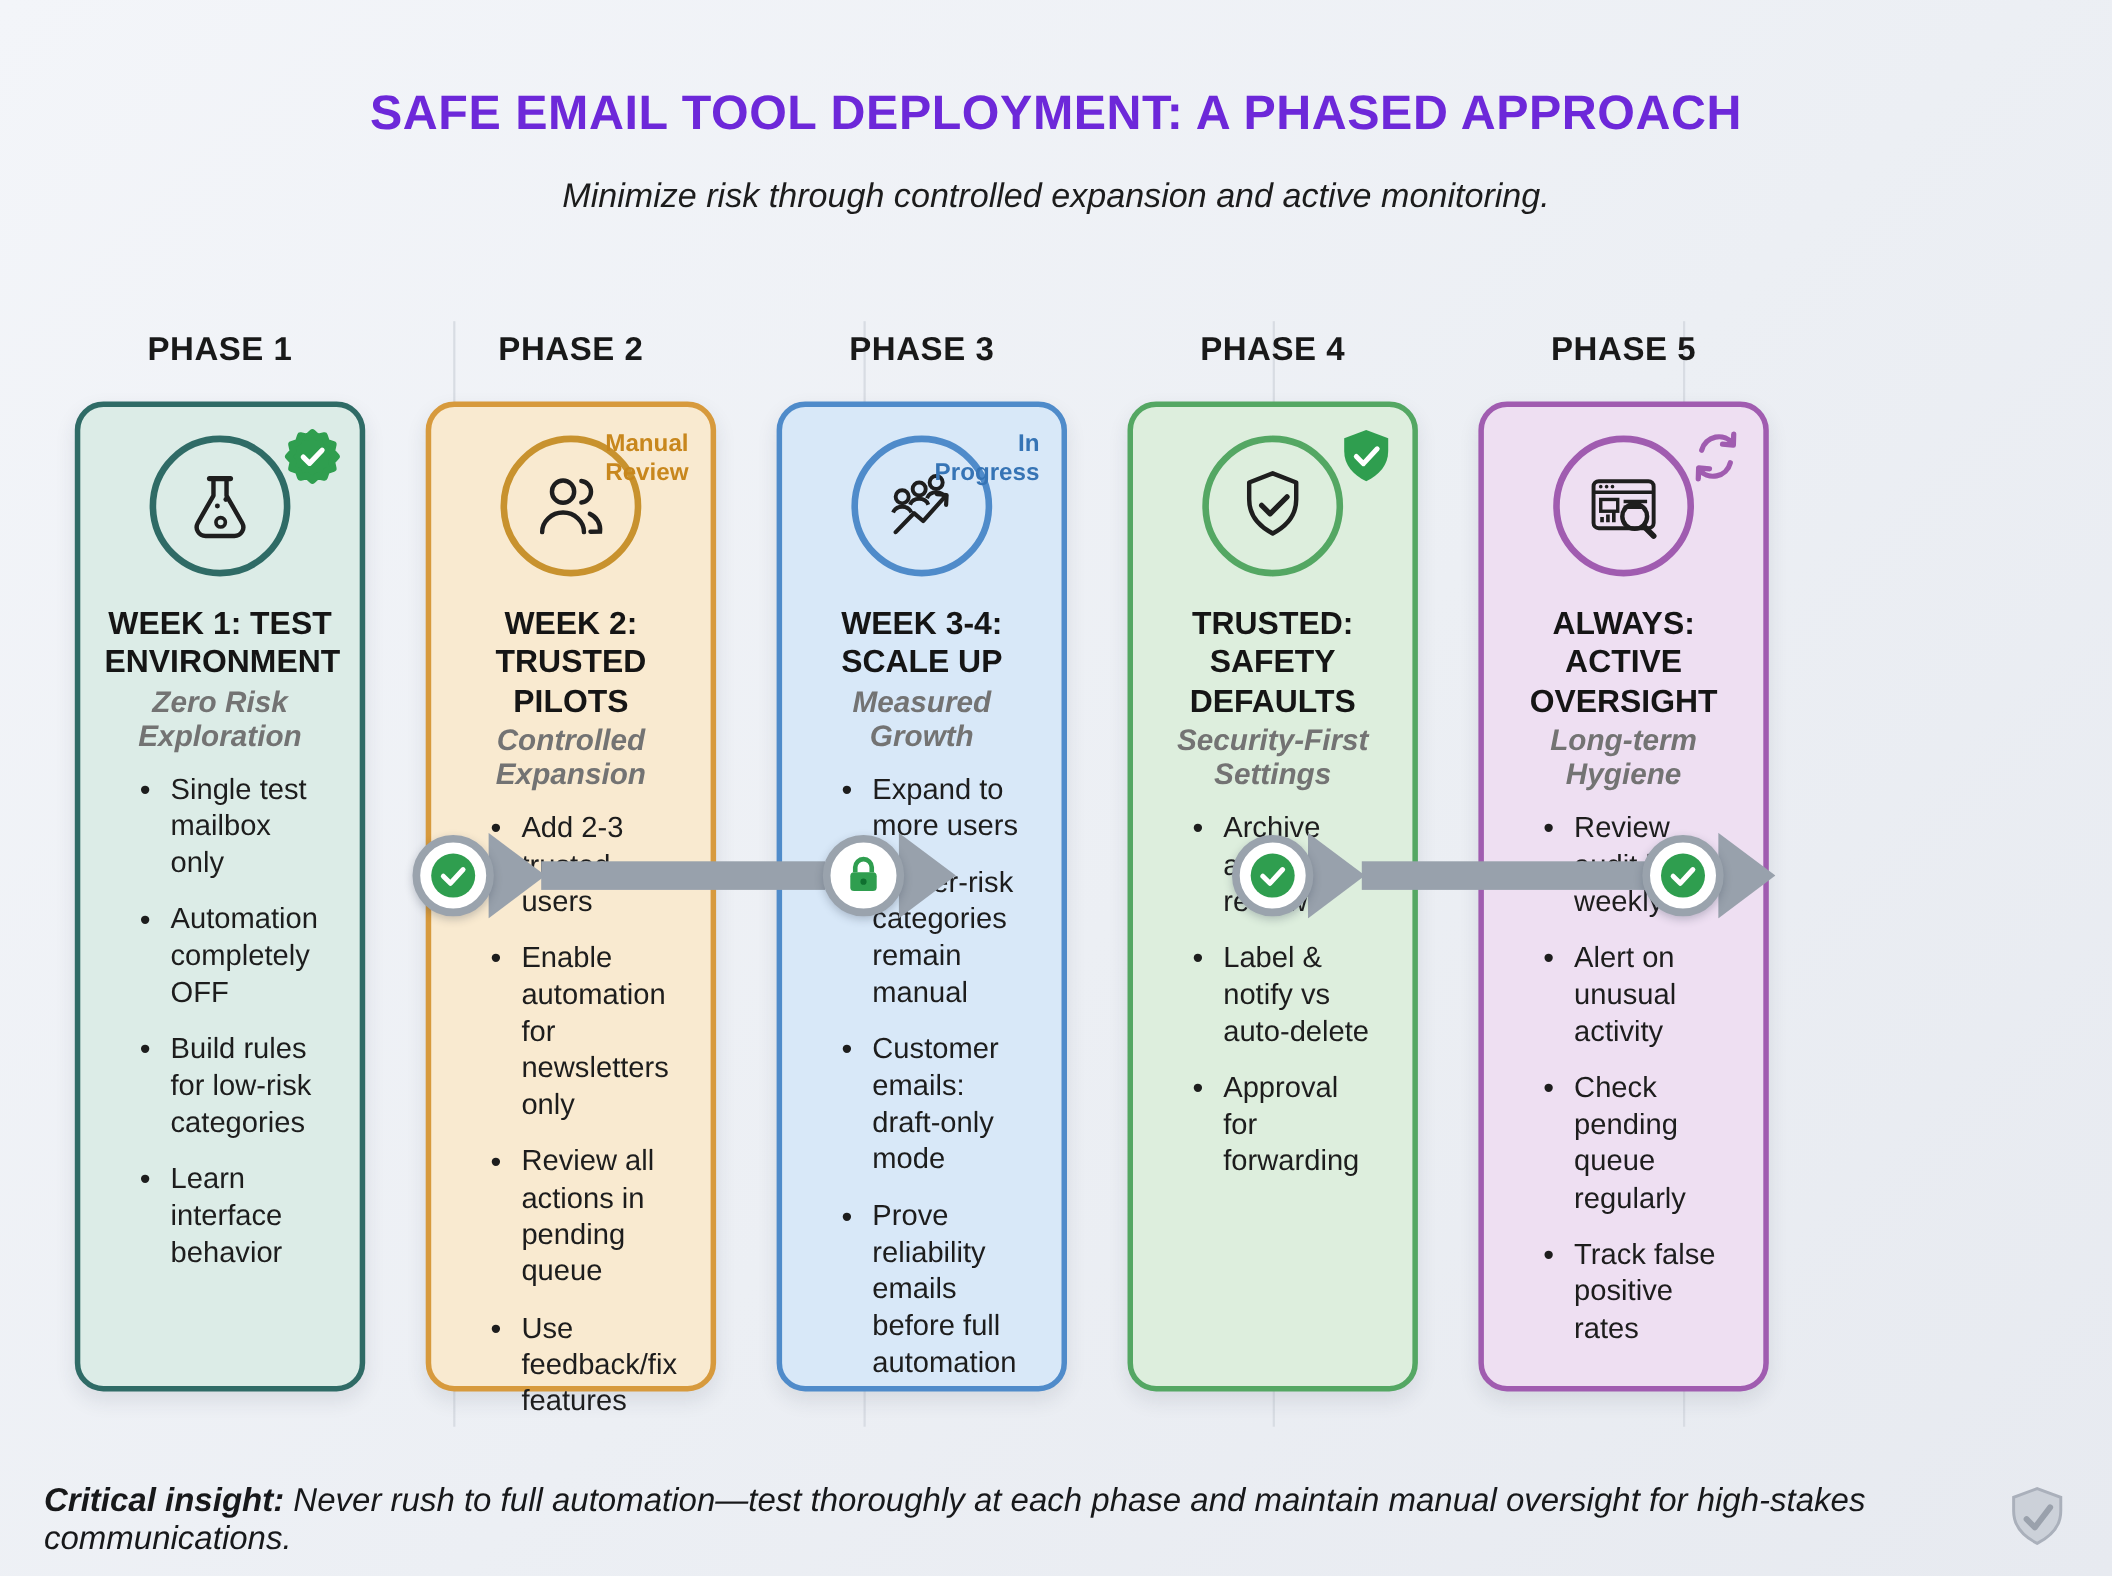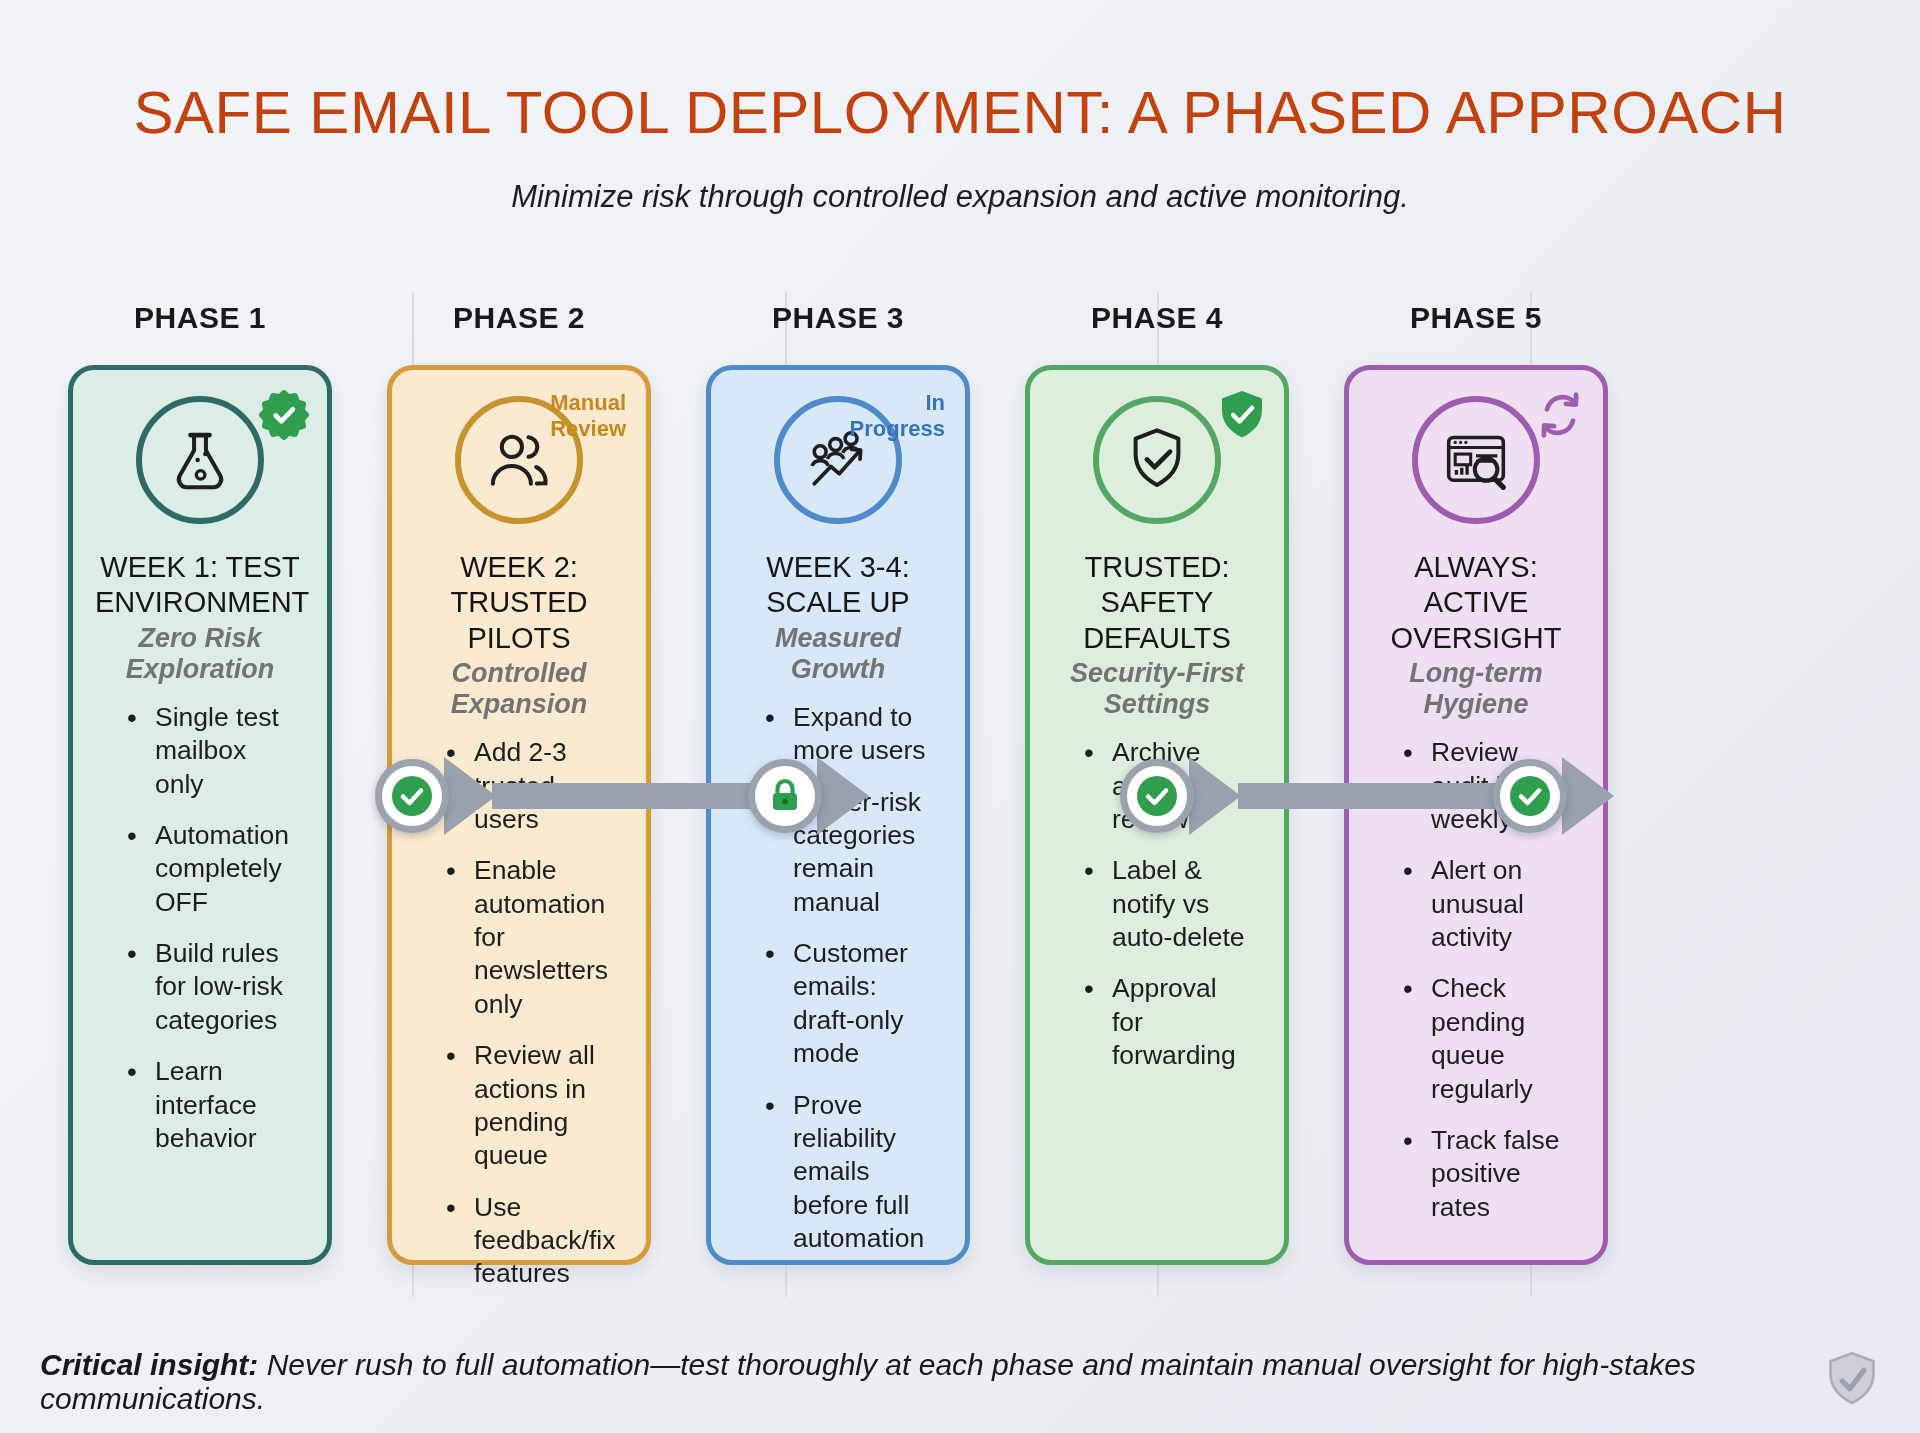--- a/index.html
+++ b/index.html
@@ -5,38 +5,38 @@
   html,body{margin:0;padding:0;}
   body{
     width:1920px;height:1433px;overflow:hidden;
     font-family:"Liberation Sans","DejaVu Sans",sans-serif;
     background:linear-gradient(135deg,#f3f5f9 0%,#ecEFf4 55%,#e7eaf0 100%);
     color:#161616;position:relative;
   }
   .stage{position:absolute;inset:0;}
 
   
-  .title{margin:78px 60px 0;text-align:center;font-size:60px;font-weight:400;
-         letter-spacing:.5px;color:#c2410c;}
+  .title{margin:78px 60px 0;text-align:center;font-size:44px;font-weight:700;
+         letter-spacing:.5px;color:#6d28d9;}
   .subtitle{margin:32px 60px 0;text-align:center;font-size:31px;font-style:italic;color:#1c1c1c;}
 
   
   .divider{position:absolute;top:292px;height:1005px;width:2px;background:#d8dce3;z-index:0;}
 
   
   .cols{position:absolute;left:68px;top:270px;display:flex;gap:55px;z-index:1;}
   .column{width:264px;}
   .phase-label{height:95px;display:flex;align-items:center;justify-content:center;
                font-size:30px;font-weight:700;color:#191919;letter-spacing:.5px;}
   .card{position:relative;height:900px;box-sizing:border-box;
         background:var(--bg);border:5px solid var(--bd);border-radius:26px;
         box-shadow:0 8px 18px rgba(40,50,70,.10);padding:0 22px;}
   .icon-ring{width:128px;height:128px;border:6px solid var(--accent);border-radius:50%;
              margin:26px auto 0;display:flex;align-items:center;justify-content:center;box-sizing:border-box;}
-  .card-title{margin-top:26px;text-align:center;font-size:29px;font-weight:400;line-height:1.22;color:#151515;}
+  .card-title{margin-top:26px;text-align:center;font-size:29px;font-weight:700;line-height:1.22;color:#151515;}
   .card-sub{margin-top:2px;text-align:center;font-size:27px;font-style:italic;color:#737373;font-weight:bold;}
   ul.blist{list-style:none;margin:16px;padding:0 0 0 14px;}
   ul.blist li{position:relative;padding-left:30px;margin-bottom:18px;
               font-size:26.5px;line-height:1.26;color:#1d1d1d;max-width:222px;}
   ul.blist li::before{content:"•";position:absolute;left:2px;top:-1px;font-size:28px;color:#1d1d1d;}
   .mt-c1{margin-top:40px;}   
   .mt-low{margin-top:190px;} 
   .mt-c3{margin-top:42px;}
   .mt-c5{margin-top:54px;}
   li.gap-80{margin-bottom:80px;}

